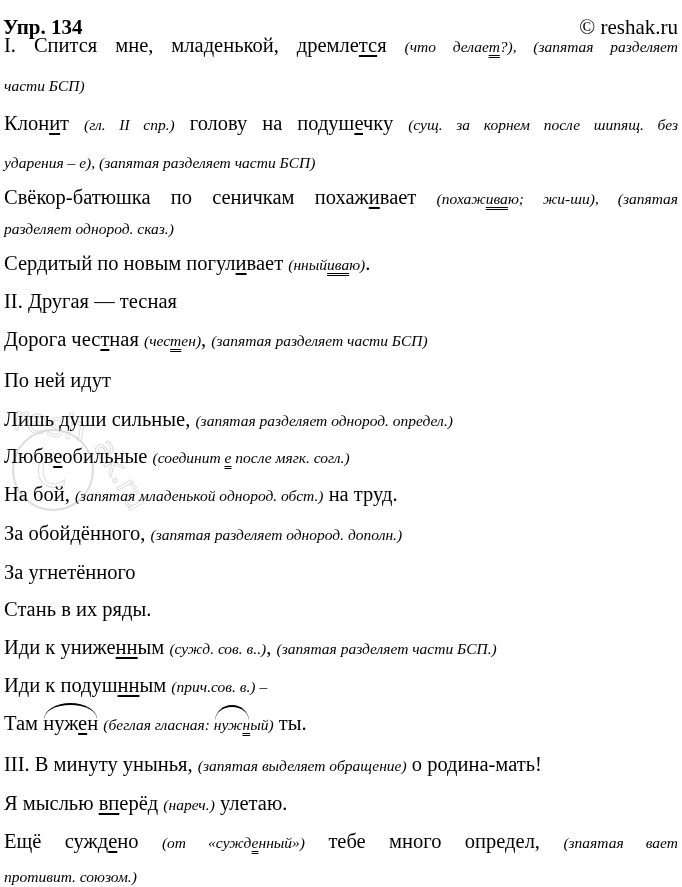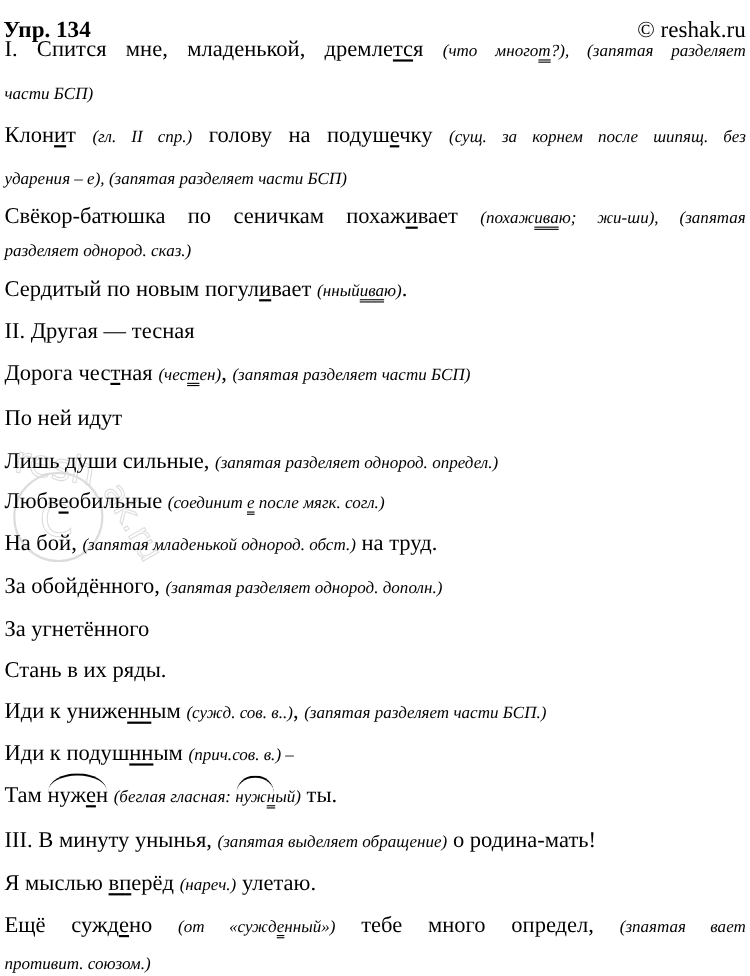--- a/index.html
+++ b/index.html
@@ -41,21 +41,21 @@
 </div>
 
 <svg class="watermark" viewBox="0 0 150 120">
   <circle cx="45" cy="75" r="40" fill="none" stroke="#bbb" stroke-width="2"></circle>
   <text x="5" y="40" font-size="34" fill="none" stroke="#bbb" font-family="DejaVu Sans, sans-serif" transform="rotate(10 40 30)">resh</text>
   <text x="80" y="60" font-size="30" fill="none" stroke="#bbb" font-family="DejaVu Sans, sans-serif" transform="rotate(60 90 60)">ak.ru</text>
   <text x="28" y="92" font-size="44" fill="none" stroke="#bbb" font-family="DejaVu Sans, sans-serif">C</text>
 </svg>
 
 <div class="line justify" style="top:34px">
-  <span>I. Спится мне, младенькой, дремле</span><span class="u1">тс</span><span>я </span><span class="c"><span>(что много</span><span class="u2">т</span><span>?), (запятая разделяет</span></span>
+  <span>I. Спится мне, младенькой, дремле</span><span class="u1">тс</span><span>я </span><span class="c"><span>(что делае</span><span class="u2">т</span><span>?), (запятая разделяет</span></span>
 </div>
 <div class="line" style="top:73px">
   <span class="c">части БСП)</span>
 </div>
 <div class="line justify" style="top:112px">
   <span>Клон</span><span class="u1">и</span><span>т </span><span class="c">(гл. II спр.)</span><span> голову на подуш</span><span class="u1">е</span><span>чку </span><span class="c">(сущ. за корнем после шипящ. без</span>
 </div>
 <div class="line" style="top:150px">
   <span class="c">ударения – е), (запятая разделяет части БСП)</span>
 </div>

